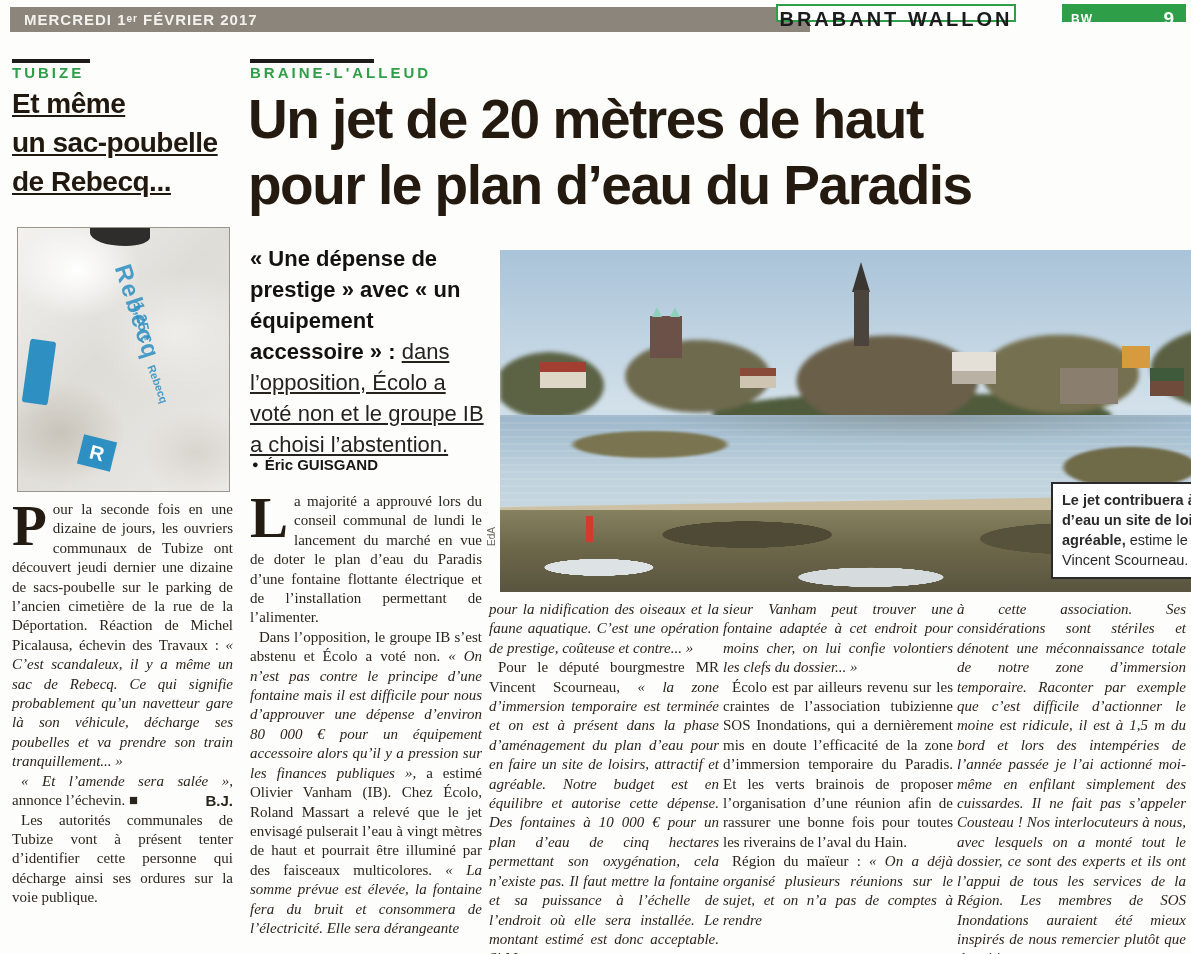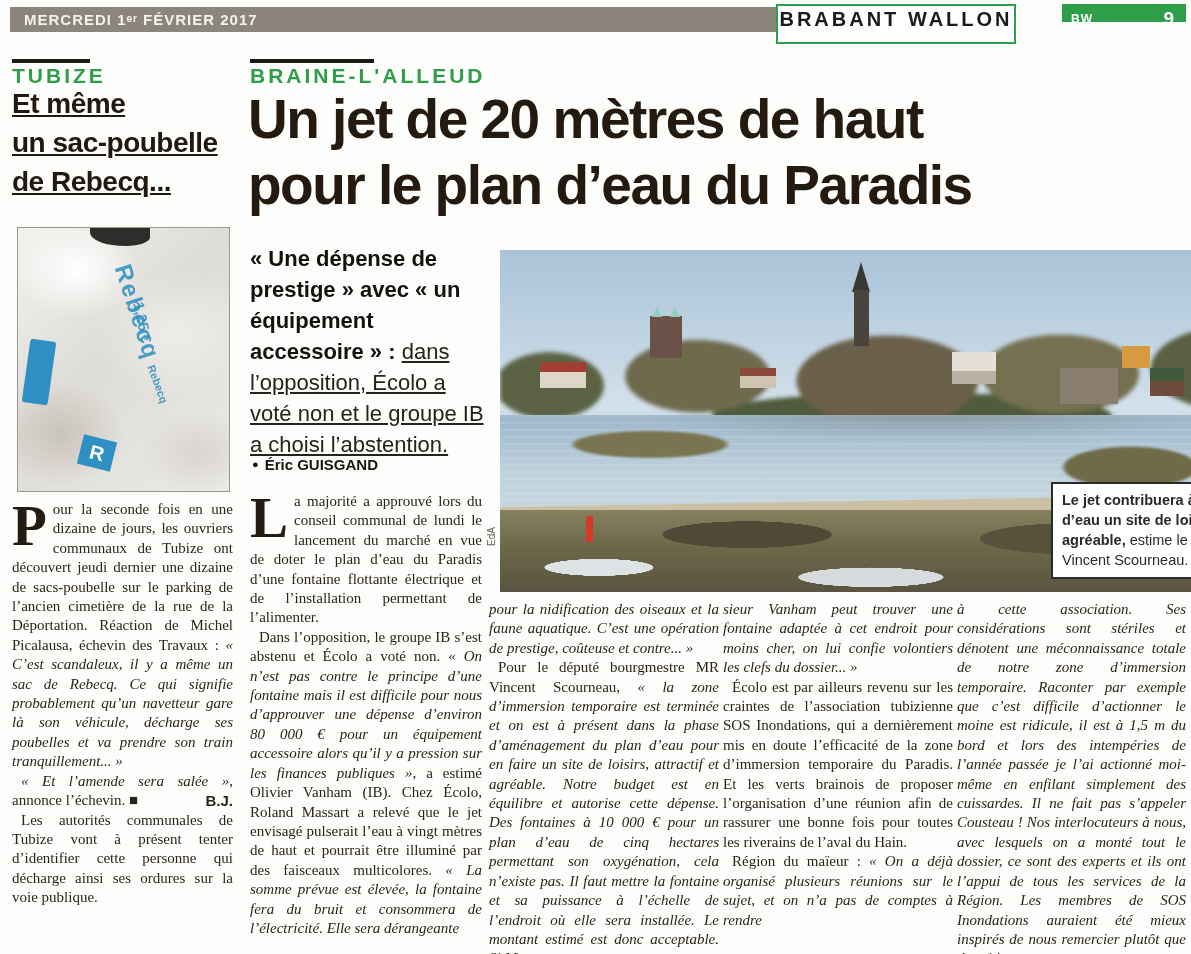--- a/index.html
+++ b/index.html
@@ -4,33 +4,33 @@
 <style>
   * { margin:0; padding:0; box-sizing:border-box; }
   html,body { background:#ffffff; }
   body { font-family:"Liberation Serif", serif; }
   .page { position:relative; width:1191px; height:954px; background:#fdfdfb; overflow:hidden; color:#2b241c; }
 
   
   .date-bar { position:absolute; left:10px; top:7px; width:800px; height:25px;
     background:#8b857c; color:#f4f2ed; font-family:"Liberation Sans",sans-serif;
     font-weight:bold; font-size:15px; letter-spacing:1px; line-height:25px; padding-left:14px; }
-  .section-box { position:absolute; left:776px; top:4px; width:240px; height:40px;
+  .section-box { position:absolute; left:776px; top:4px; width:240px; height:18px;
     background:#ffffff; border:2px solid #2f9e48; color:#1b1b1d;
     font-family:"Liberation Sans",sans-serif; font-weight:bold; font-size:20px;
     letter-spacing:3px; text-align:center; line-height:26px; }
   .edition-box { position:absolute; left:1062px; top:4px; width:124px; height:18px;
     background:#2f9e48; color:#ffffff; font-family:"Liberation Sans",sans-serif; }
   .edition-box .code { position:absolute; left:9px; top:8px; font-size:12px; font-weight:bold; letter-spacing:1px; }
   .edition-box .pnum { position:absolute; right:12px; top:4px; font-size:19px; font-weight:bold; }
 
   
   .kicker-bar { position:absolute; height:4px; background:#1c1b18; }
   .kicker { position:absolute; color:#2f9e48; font-family:"Liberation Sans",sans-serif;
-    font-weight:bold; font-size:21px; letter-spacing:3px; }
+    font-weight:bold; font-size:15px; letter-spacing:3px; }
 
   
   .left-headline { position:absolute; left:12px; top:84px; width:230px;
     font-family:"Liberation Sans",sans-serif; font-weight:bold; font-size:28px;
     line-height:39px; color:#21190f; letter-spacing:-0.5px;text-decoration:underline; }
   .bag-photo { position:absolute; left:17px; top:227px; width:213px; height:265px;
     border:1px solid #9a958d; overflow:hidden;
     background:
       radial-gradient(ellipse 90px 70px at 28% 16%, #ffffff 0%, rgba(255,255,255,0) 70%),
       radial-gradient(ellipse 120px 90px at 75% 40%, #efede9 0%, rgba(239,237,233,0) 70%),

